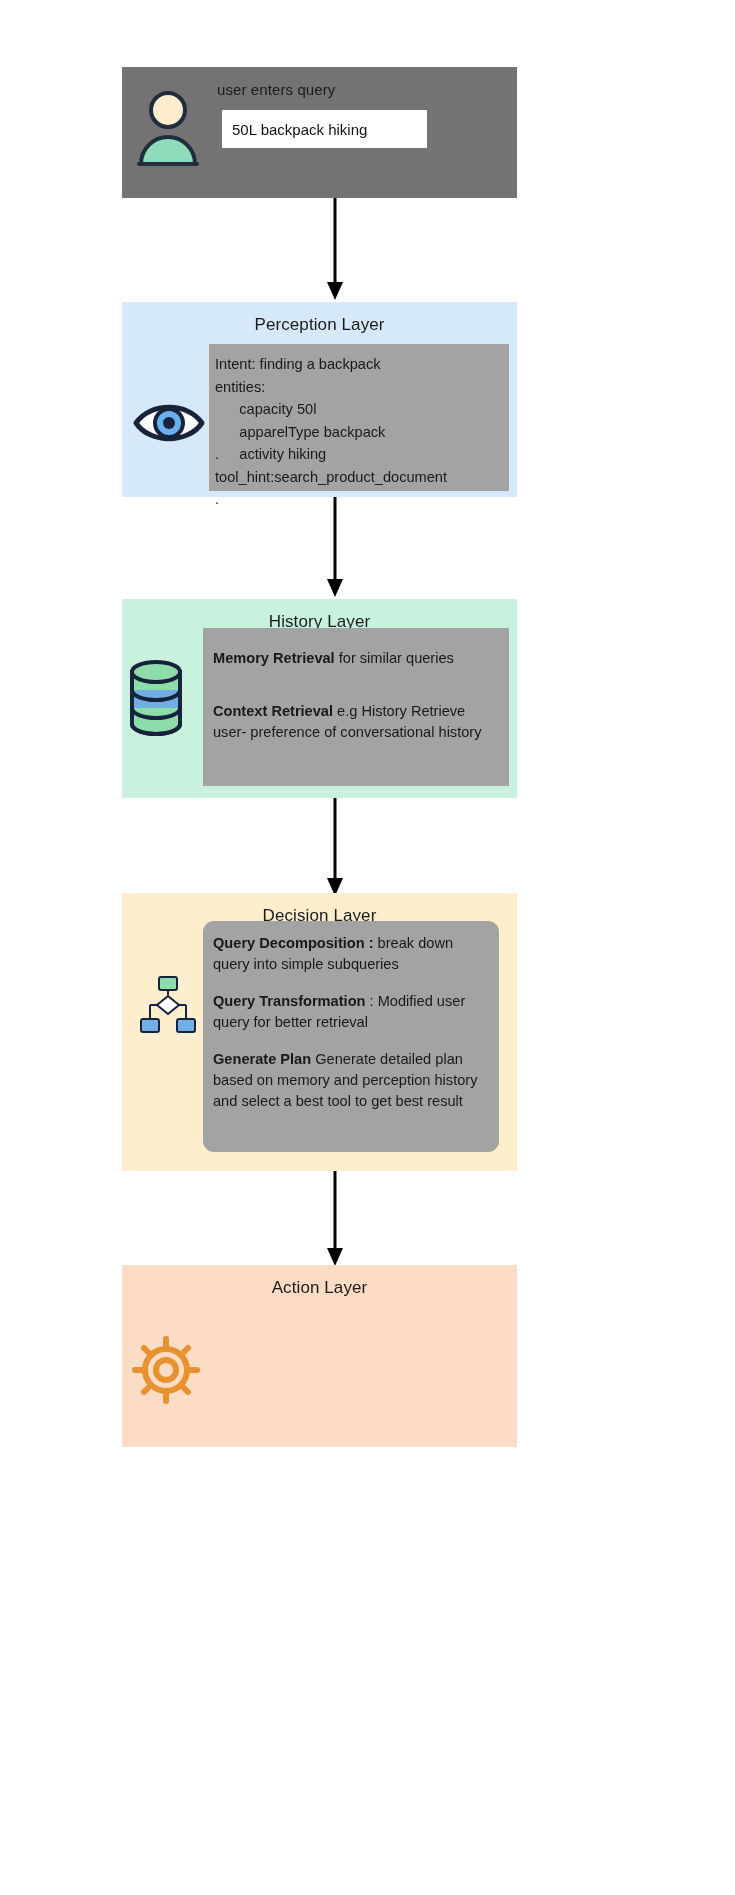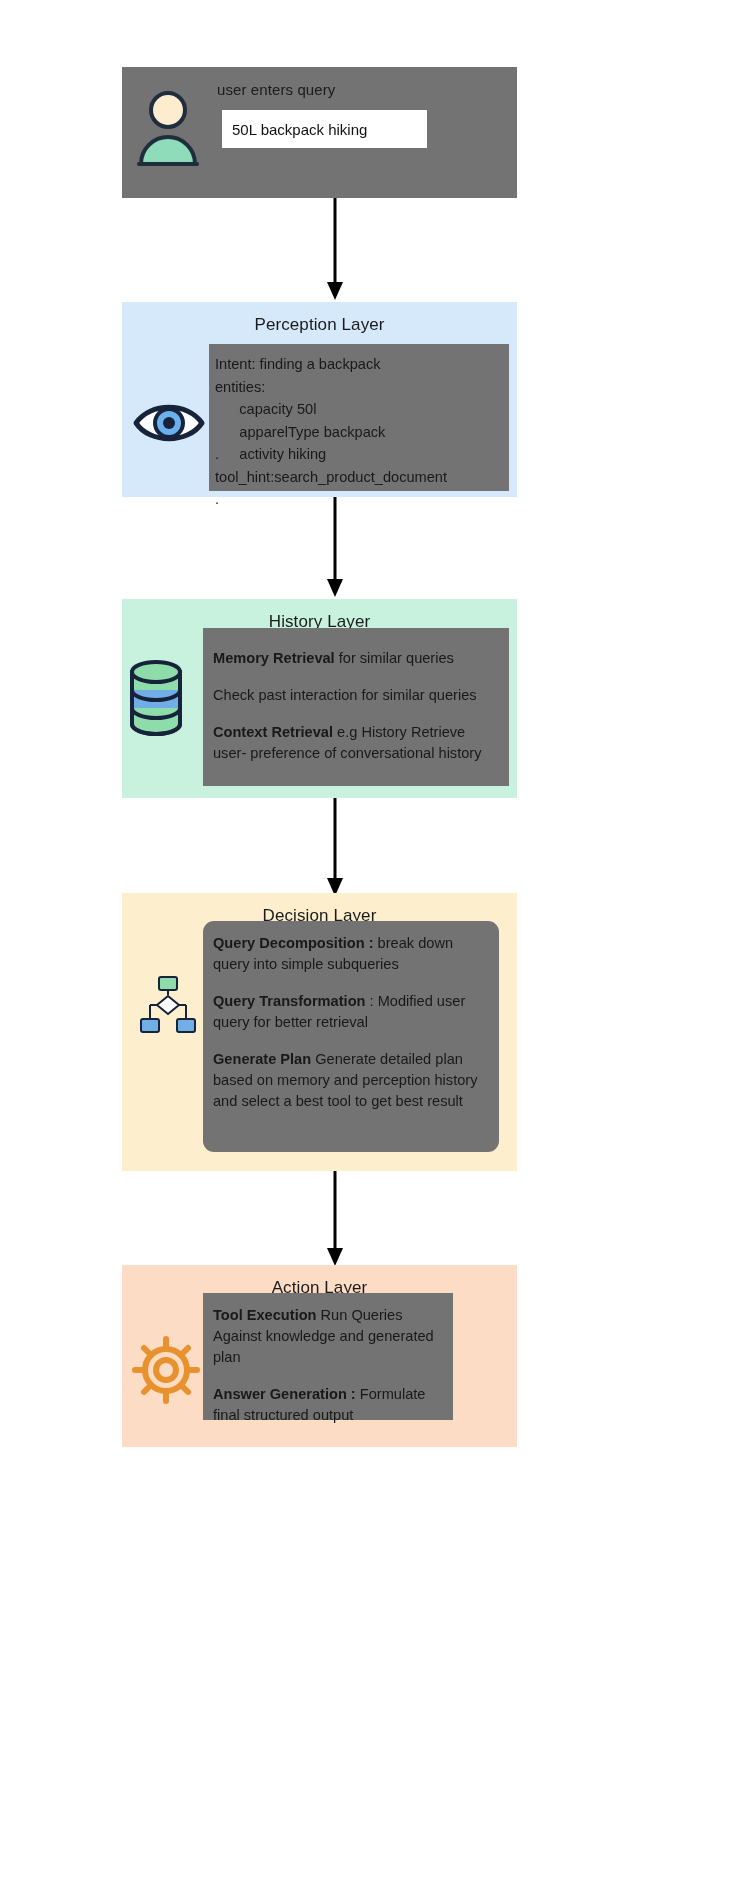--- a/index.html
+++ b/index.html
@@ -33,21 +33,21 @@
   .layer-title {
     text-align: center;
     font-size: 17px;
     line-height: 20px;
     color: #1b1b1b;
     padding-top: 13px;
     letter-spacing: 0.1px;
   }
   .panel {
     position: absolute;
-    background: #737373;
+    background: #a3a3a3;
     box-sizing: border-box;
     font-size: 14.6px;
     line-height: 21px;
     color: #191919;
   }
   .panel p {
     margin: 0;
   }
   .panel .gap {
     height: 16px;
@@ -146,21 +146,20 @@
       <ellipse cx="28" cy="12" rx="24" ry="10" fill="#8fdcab" stroke="#17233b" stroke-width="4"></ellipse>
       <path d="M4 30 a24 10 0 0 0 48 0" fill="none" stroke="#17233b" stroke-width="4"></path>
       <path d="M4 48 a24 10 0 0 0 48 0" fill="none" stroke="#17233b" stroke-width="4"></path>
       <path d="M4 12 v52 a24 10 0 0 0 48 0 v-52" fill="none" stroke="#17233b" stroke-width="4"></path>
     </svg>
   </div>
 
   <div class="panel" style="left:203px; top:628px; width:306px; height:158px; padding:20px 10px 10px 10px;">
     <p><span class="strong">Memory Retrieval</span><span> for similar queries</span></p>
     <div class="gap"></div>
-    <p>Check past interaction for similar queries</p>
     <div class="gap"></div>
     <p><span class="strong">Context Retrieval</span><span>  e.g History Retrieve user- preference of conversational history</span></p>
   </div>
 
   <div class="arrow" style="top:798px; height:100px;">
     <svg width="30" height="100" viewBox="0 0 30 100">
       <line x1="15" y1="0" x2="15" y2="86" stroke="#000000" stroke-width="3"></line>
       <polygon points="15,98 7,80 23,80" fill="#000000"></polygon>
     </svg>
   </div>
@@ -212,19 +211,14 @@
         <line x1="56" y1="35" x2="66" y2="35"></line>
         <line x1="13" y1="13" x2="20" y2="20"></line>
         <line x1="50" y1="50" x2="57" y2="57"></line>
         <line x1="13" y1="57" x2="20" y2="50"></line>
         <line x1="50" y1="20" x2="57" y2="13"></line>
       </g>
       <circle cx="35" cy="35" r="10" fill="none" stroke="#e8922f" stroke-width="6"></circle>
     </svg>
   </div>
 
-  <div class="panel" style="left:203px; top:1293px; width:250px; height:127px; padding:12px 10px 10px 10px;">
-    <p><span class="strong">Tool Execution</span><span> Run Queries Against knowledge and generated plan</span></p>
-    <div class="gap"></div>
-    <p><span class="strong">Answer Generation :</span><span> Formulate final structured output</span></p>
-  </div>
 
 </div>
 
 </body></html>

